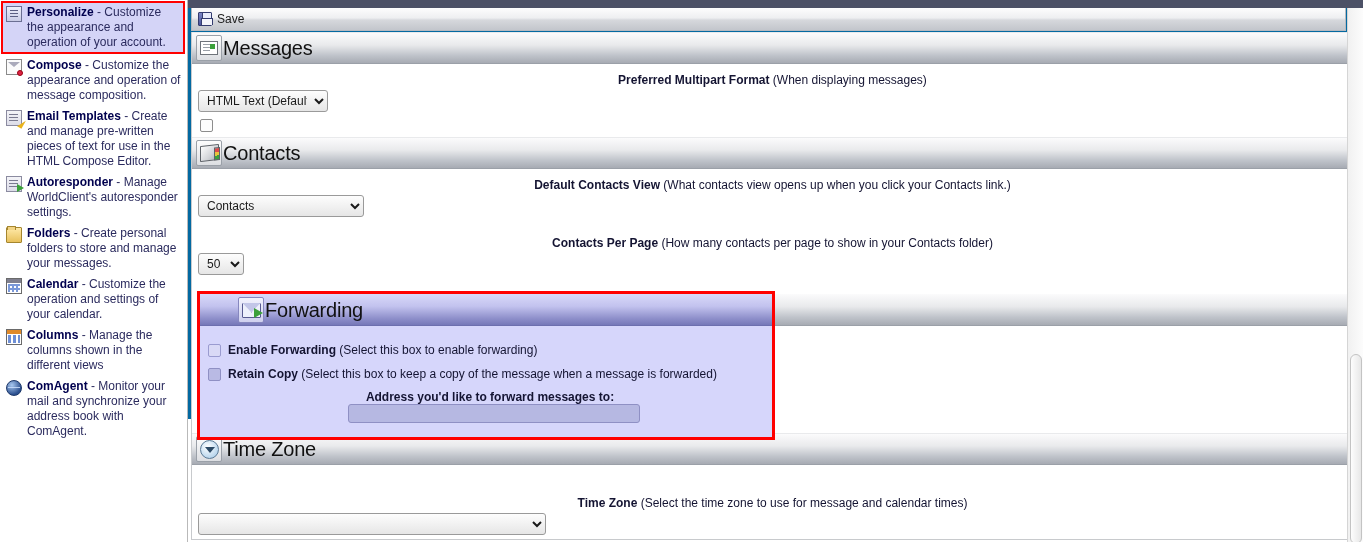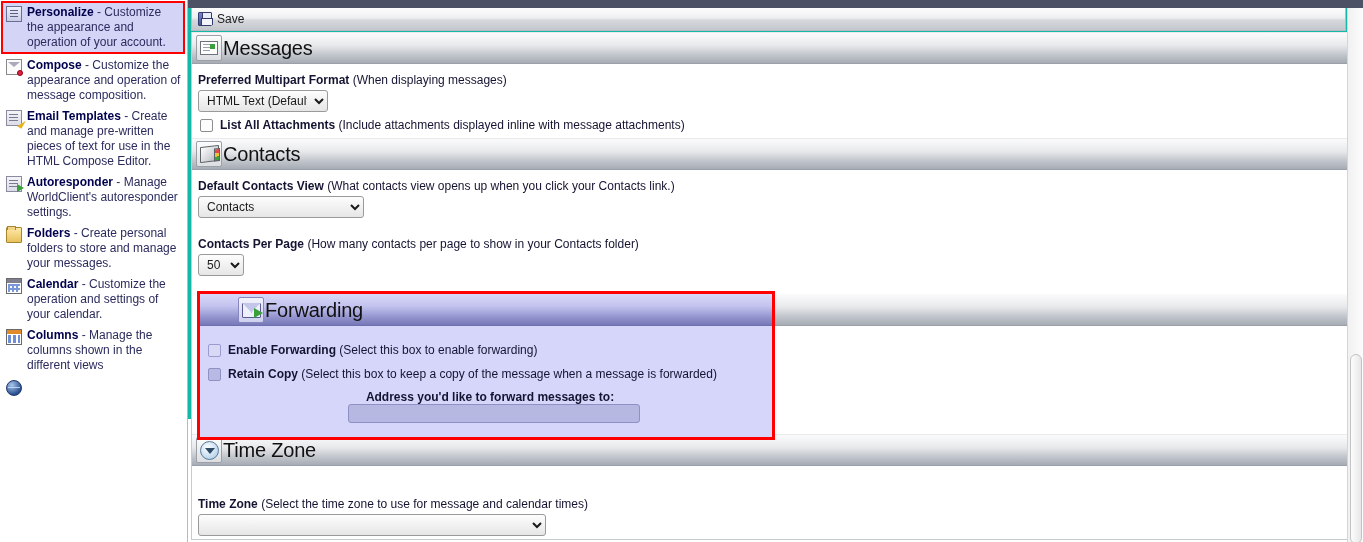--- a/index.html
+++ b/index.html
@@ -83,21 +83,21 @@
   .ic-col:after{content:"";position:absolute;left:1px;top:5px;right:1px;bottom:1px;
     background: repeating-linear-gradient(to right,#6e8fd6 0 3px,#fff 3px 5px);}
   .ic-globe{ border-radius:50%; background:radial-gradient(circle at 35% 30%,#a8c8f0,#2b4f8e 70%);
     border:1px solid #1d386a;}
   .ic-globe:after{content:"";position:absolute;left:1px;top:6px;right:1px;height:1px;background:#cfe2ff;opacity:.8;}
 
   
   #pane {
     position: absolute; left: 188px; top: 0;
     width: 1175px; height: 419px;
-    background: #14b8a6;
+    background: #0369a1;
   }
   #topbar {
     position: absolute; left: 0; top: 0; width: 1175px; height: 8px;
     background: #4c5166;
   }
   #toolbar {
     position: absolute; left: 3px; top: 8px; width: 1155px; height: 23px;
     background: linear-gradient(to bottom,#fdfdfd 0%, #eeeff1 45%, #d6d8dc 55%, #c3c6cc 100%);
     border: 1px solid #b6b9bf;
     border-top: none;
@@ -180,21 +180,21 @@
     border-top:5px solid transparent;border-bottom:5px solid transparent;border-left:9px solid #3ba03b;}
   .g-clock { position:absolute; left:3px; top:3px; width:19px; height:19px; border-radius:50%;
     background: radial-gradient(circle at 40% 35%, #ffffff, #bcd8ee 70%, #8fb6d8 100%);
     border:1px solid #5b7a96; }
   .g-clock:after{content:"";position:absolute;left:4px;top:6px;width:0;height:0;
     border-left:5px solid transparent;border-right:5px solid transparent;border-top:6px solid #2c4a66;}
 
   .sec-body { padding: 9px 0 6px 6px; }
   .sec-body.forwarding { padding: 11px 0 14px 6px; }
 
-  .fld-label { font-size: 12px; color: #141432; margin: 0 0 3px 0; }
+  .fld-label { font-size: 12px; color: #141432; margin: 0 0 3px 0; text-align: center; }
   .fld-label b { font-weight: bold; }
 
   select.ctl {
     font-family: "Liberation Sans", sans-serif;
     font-size: 12px; color: #1a1a1a;
     height: 22px;
     border: 1px solid #9a9a9a;
     border-radius: 3px;
     background: linear-gradient(to bottom,#fdfdfd,#e6e6e6);
     padding: 1px 4px;
@@ -308,20 +308,21 @@
       <span class="nav-icon">
           <span class="ic ic-col"></span>
         </span>
       <span class="nav-text"><b class="nav-title">Columns</b><span class="nav-desc"> - Manage the columns shown in the different views</span></span>
     </div>
 
     <div class="nav-item">
       <span class="nav-icon">
           <span class="ic ic-globe"></span>
         </span>
+      <span class="nav-text"><b class="nav-title">ComAgent</b><span class="nav-desc"> - Monitor your mail and synchronize your address book with ComAgent.</span></span>
     </div>
 
   </div>
 
   <div id="pane">
 
     <div id="topbar"></div>
 
     <div id="toolbar">
       <div class="tb-btn">
@@ -338,21 +339,20 @@
           </span>
         <span class="sec-title">Messages</span>
       </div>
       <div class="sec-body">
         <div class="fld-label"><b>Preferred Multipart Format</b><span> (When displaying messages)</span></div>
         <select class="ctl" style="width:130px">
           <option>HTML Text (Default)</option>
         </select>
         <div class="chk-row">
           <input type="checkbox" class="cb" style="">
-          <span><b>List All Attachments</b><span> (Include attachments displayed inline with message attachments)</span></span>
         </div>
       </div>
 
       <div class="sec-head">
         <span class="sec-ico">
             <span class="g-book"></span>
           </span>
         <span class="sec-title">Contacts</span>
       </div>
       <div class="sec-body">

